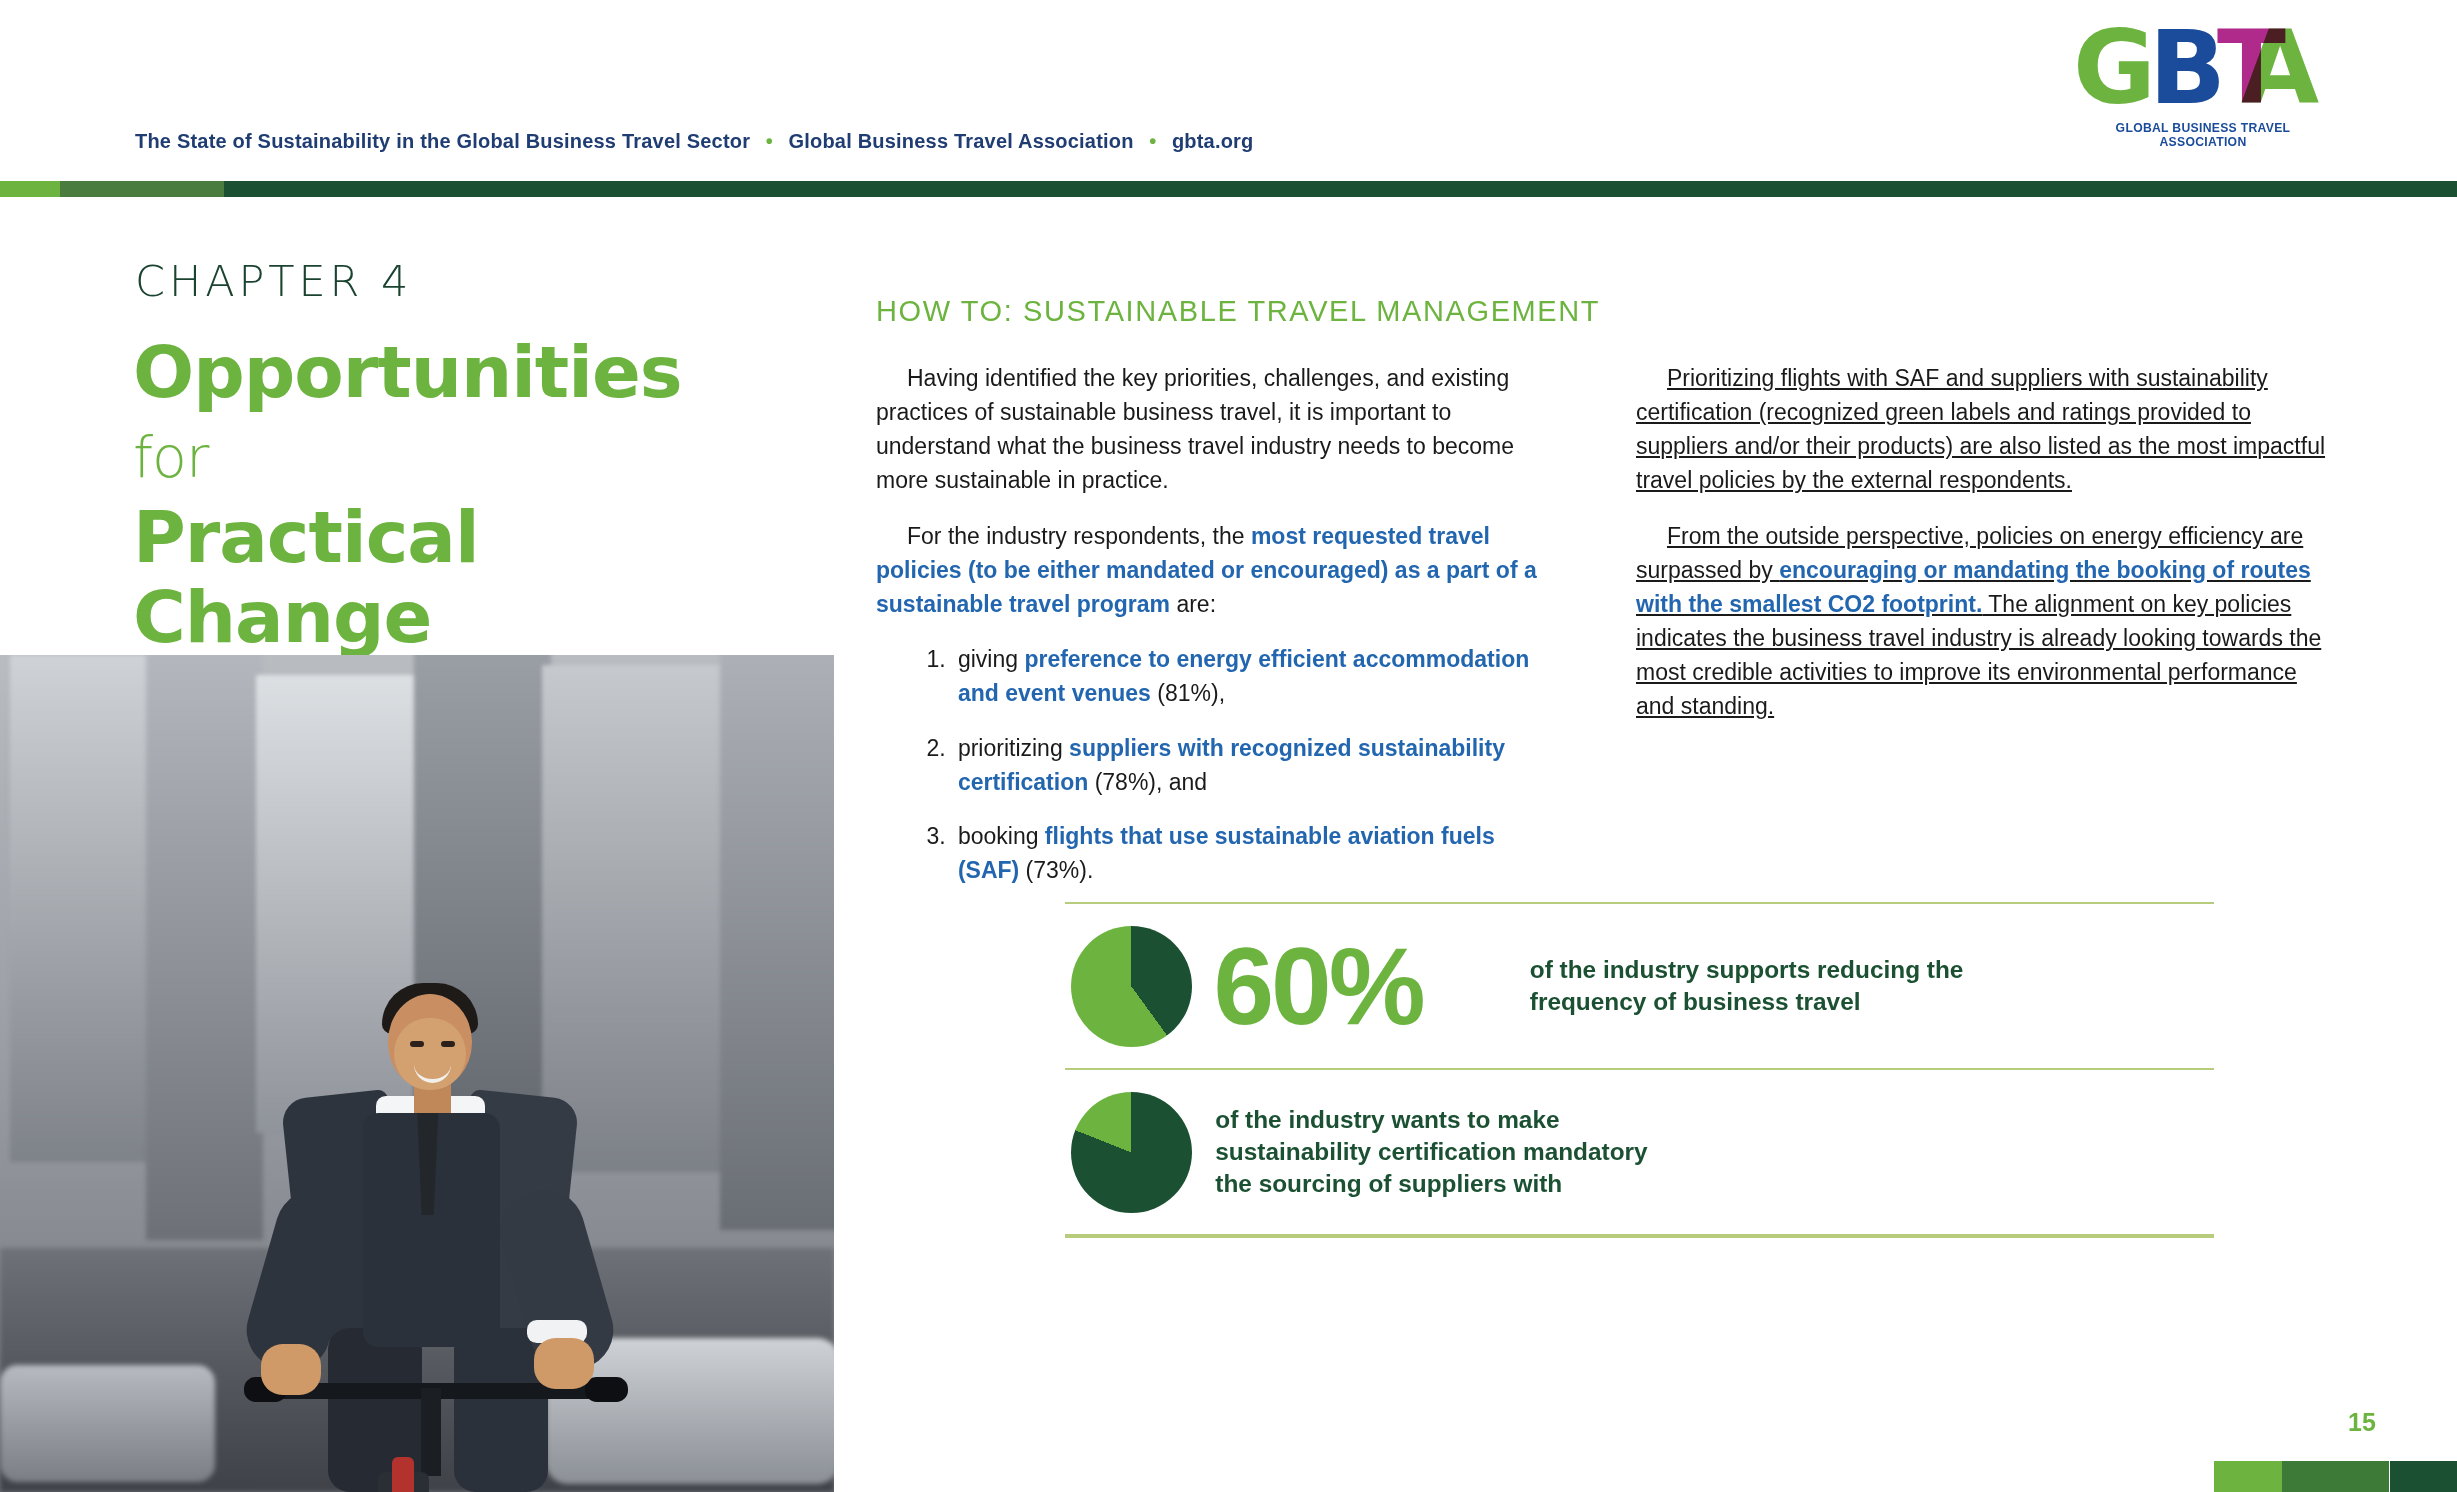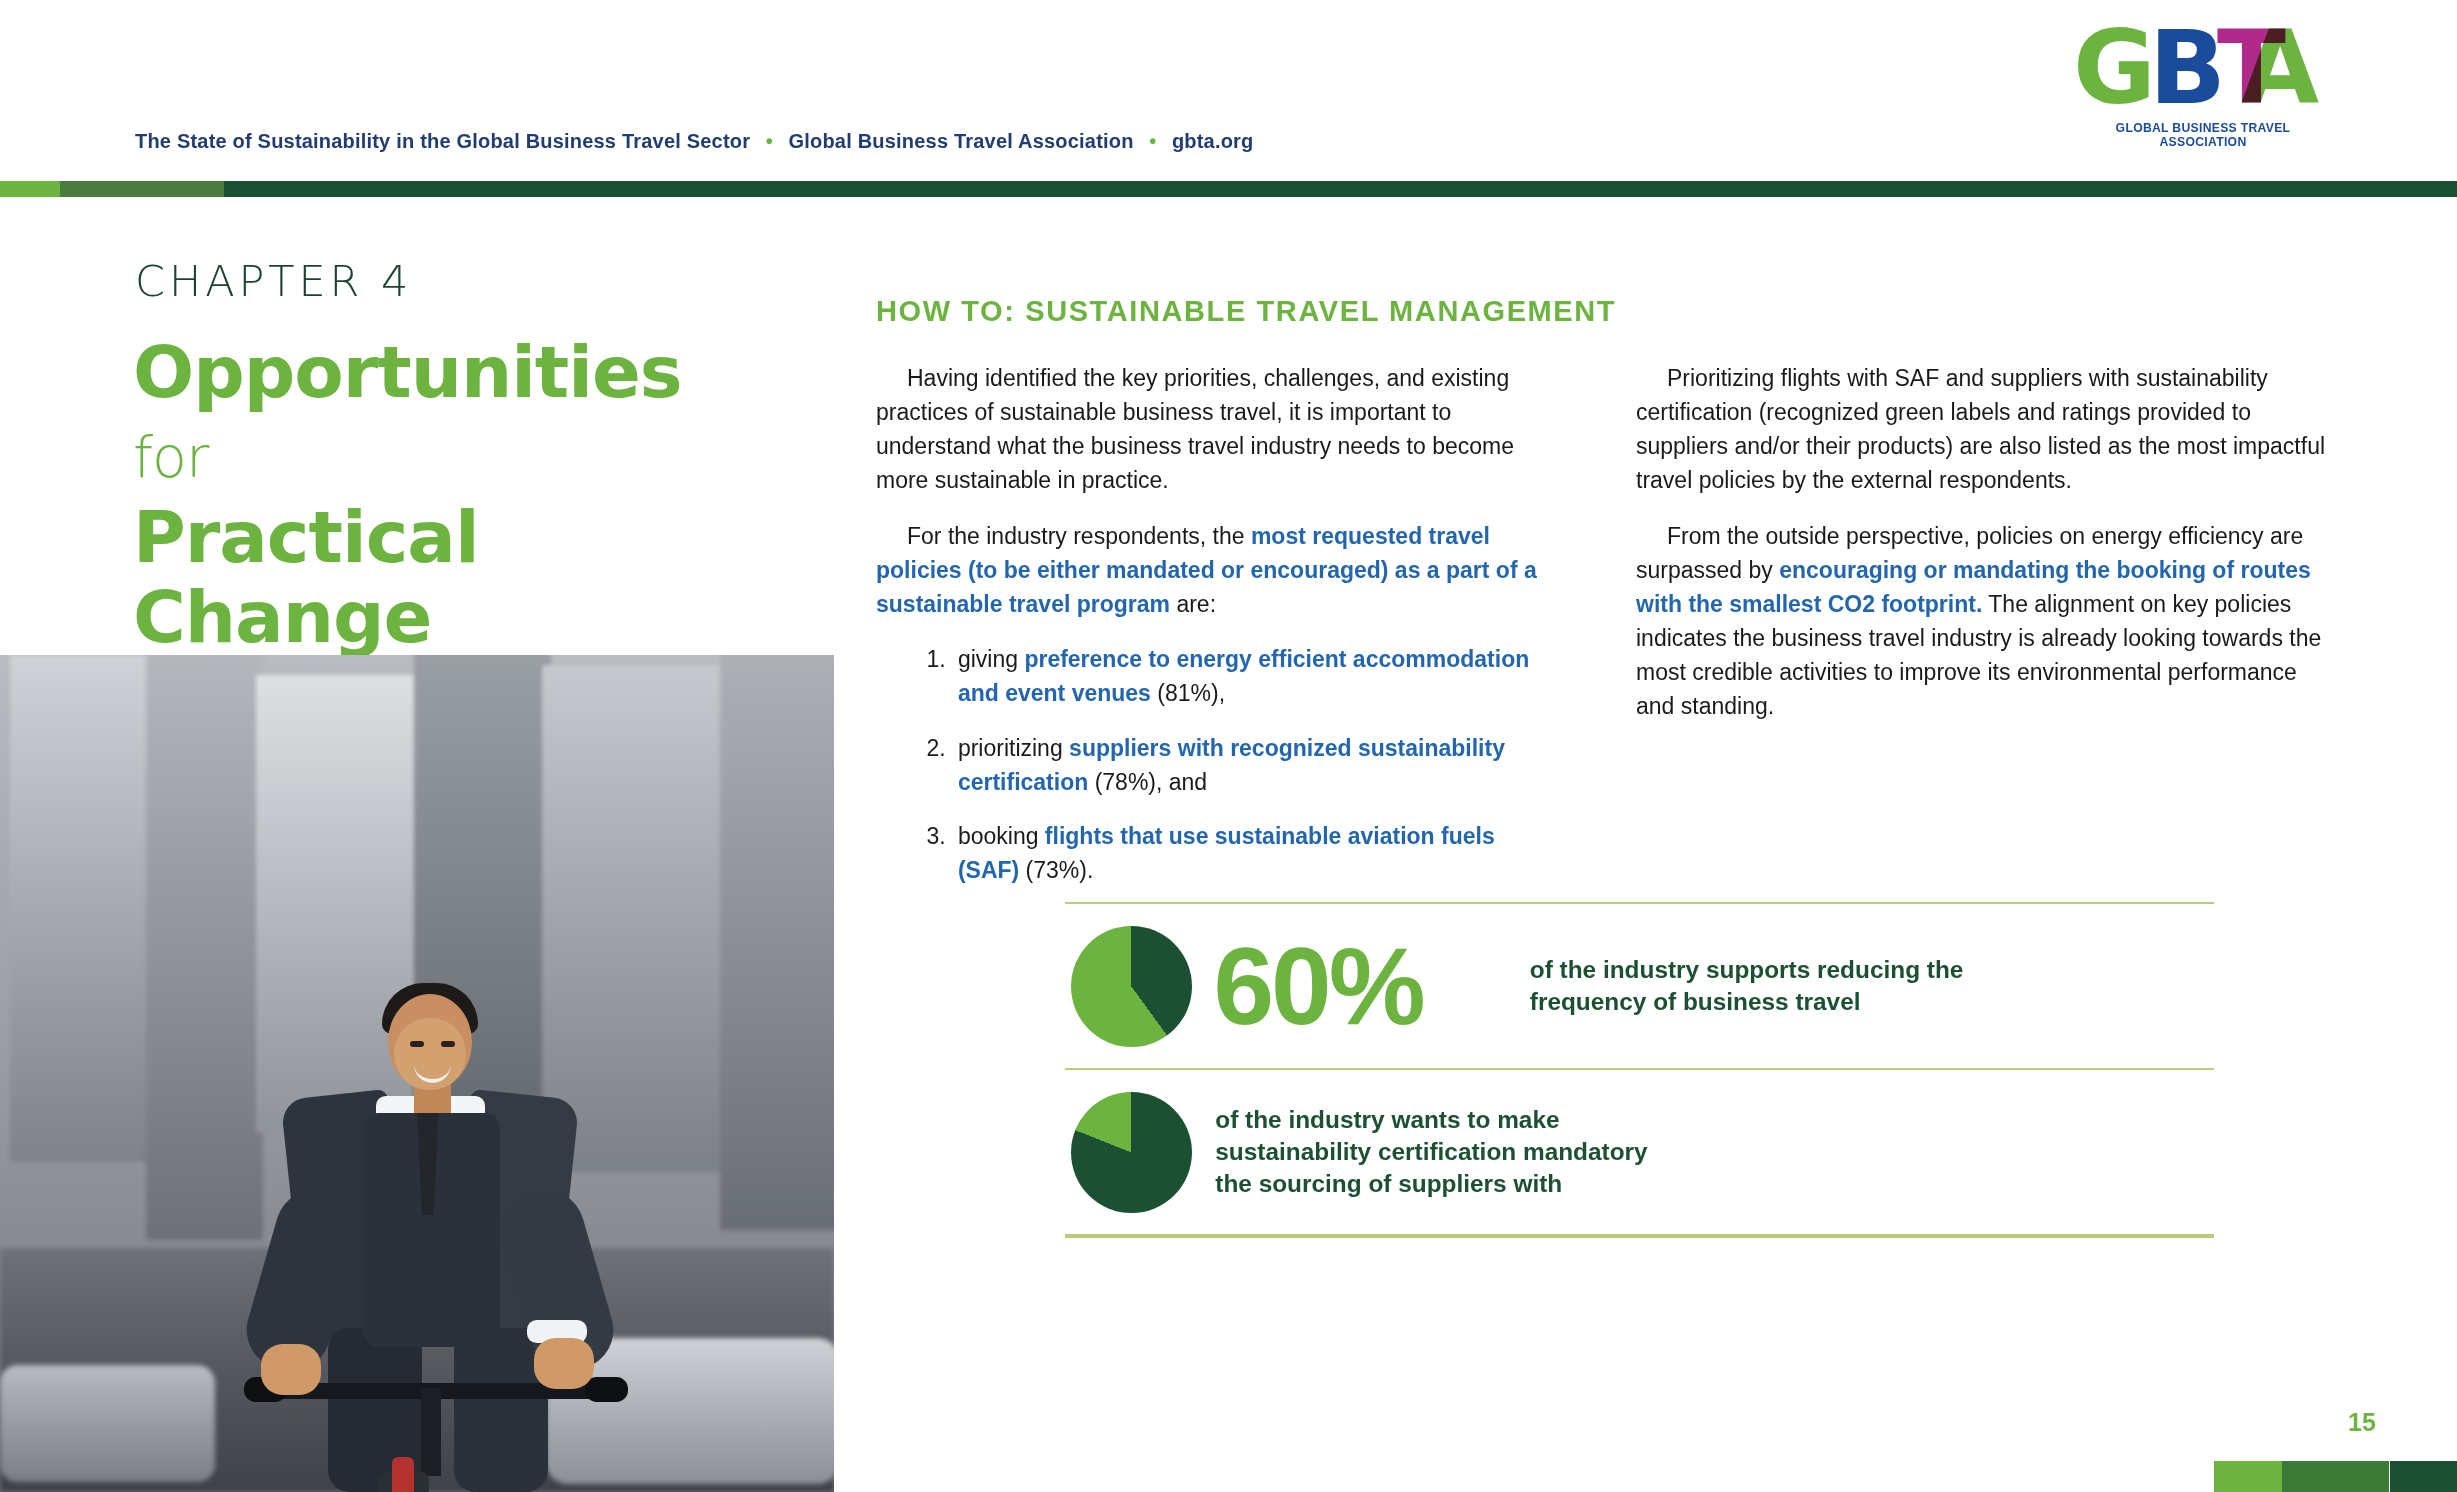--- a/index.html
+++ b/index.html
@@ -161,29 +161,29 @@
   .bar-red   { left:392px; top:802px; width:21.5px;  height:94px;  background:#b3322d; border-radius:5.9px; }
   .bar-gripL { left:244px; top:722px; width:43px;  height:25px;  background:#0d0f12; border-radius:11.7px; }
   .bar-gripR { left:585px; top:722px; width:43px;  height:25px;  background:#0d0f12; border-radius:11.7px; }
   .bar-head  { left:378px; top:817px; width:51px;  height:45px;  background:#2a2e35; border-radius:7.8px; }
 
   
   .section-heading {
     position:absolute;
     left:876px; top:295px;
     font-size:29px;
-    font-weight:bold;
+    font-weight:normal;
     color:#6CB43F;
     letter-spacing:1.6px;
     white-space:nowrap;
   }
 
   .col { position:absolute; font-size:23px; line-height:34px; color:#1a1a1a; }
   .col-left  { left:876px;  top:361px; width:683px; }
-  .col-right { left:1636px; top:361px; width:694px; }
+  .col-right { left:1636px; top:361px; width:694px;text-decoration:underline; }
   .col p { margin:0 0 21.5px 0; text-indent:31px; }
   .hl { color:#2366B0; font-weight:bold; }
 
   ol.policy-list {
     margin:5.9px 0 0 0;
     padding-left:76px;
     font-size:23px;
     line-height:34px;
   }
   ol.policy-list li { margin-bottom:20.5px; padding-left:5.9px; }

